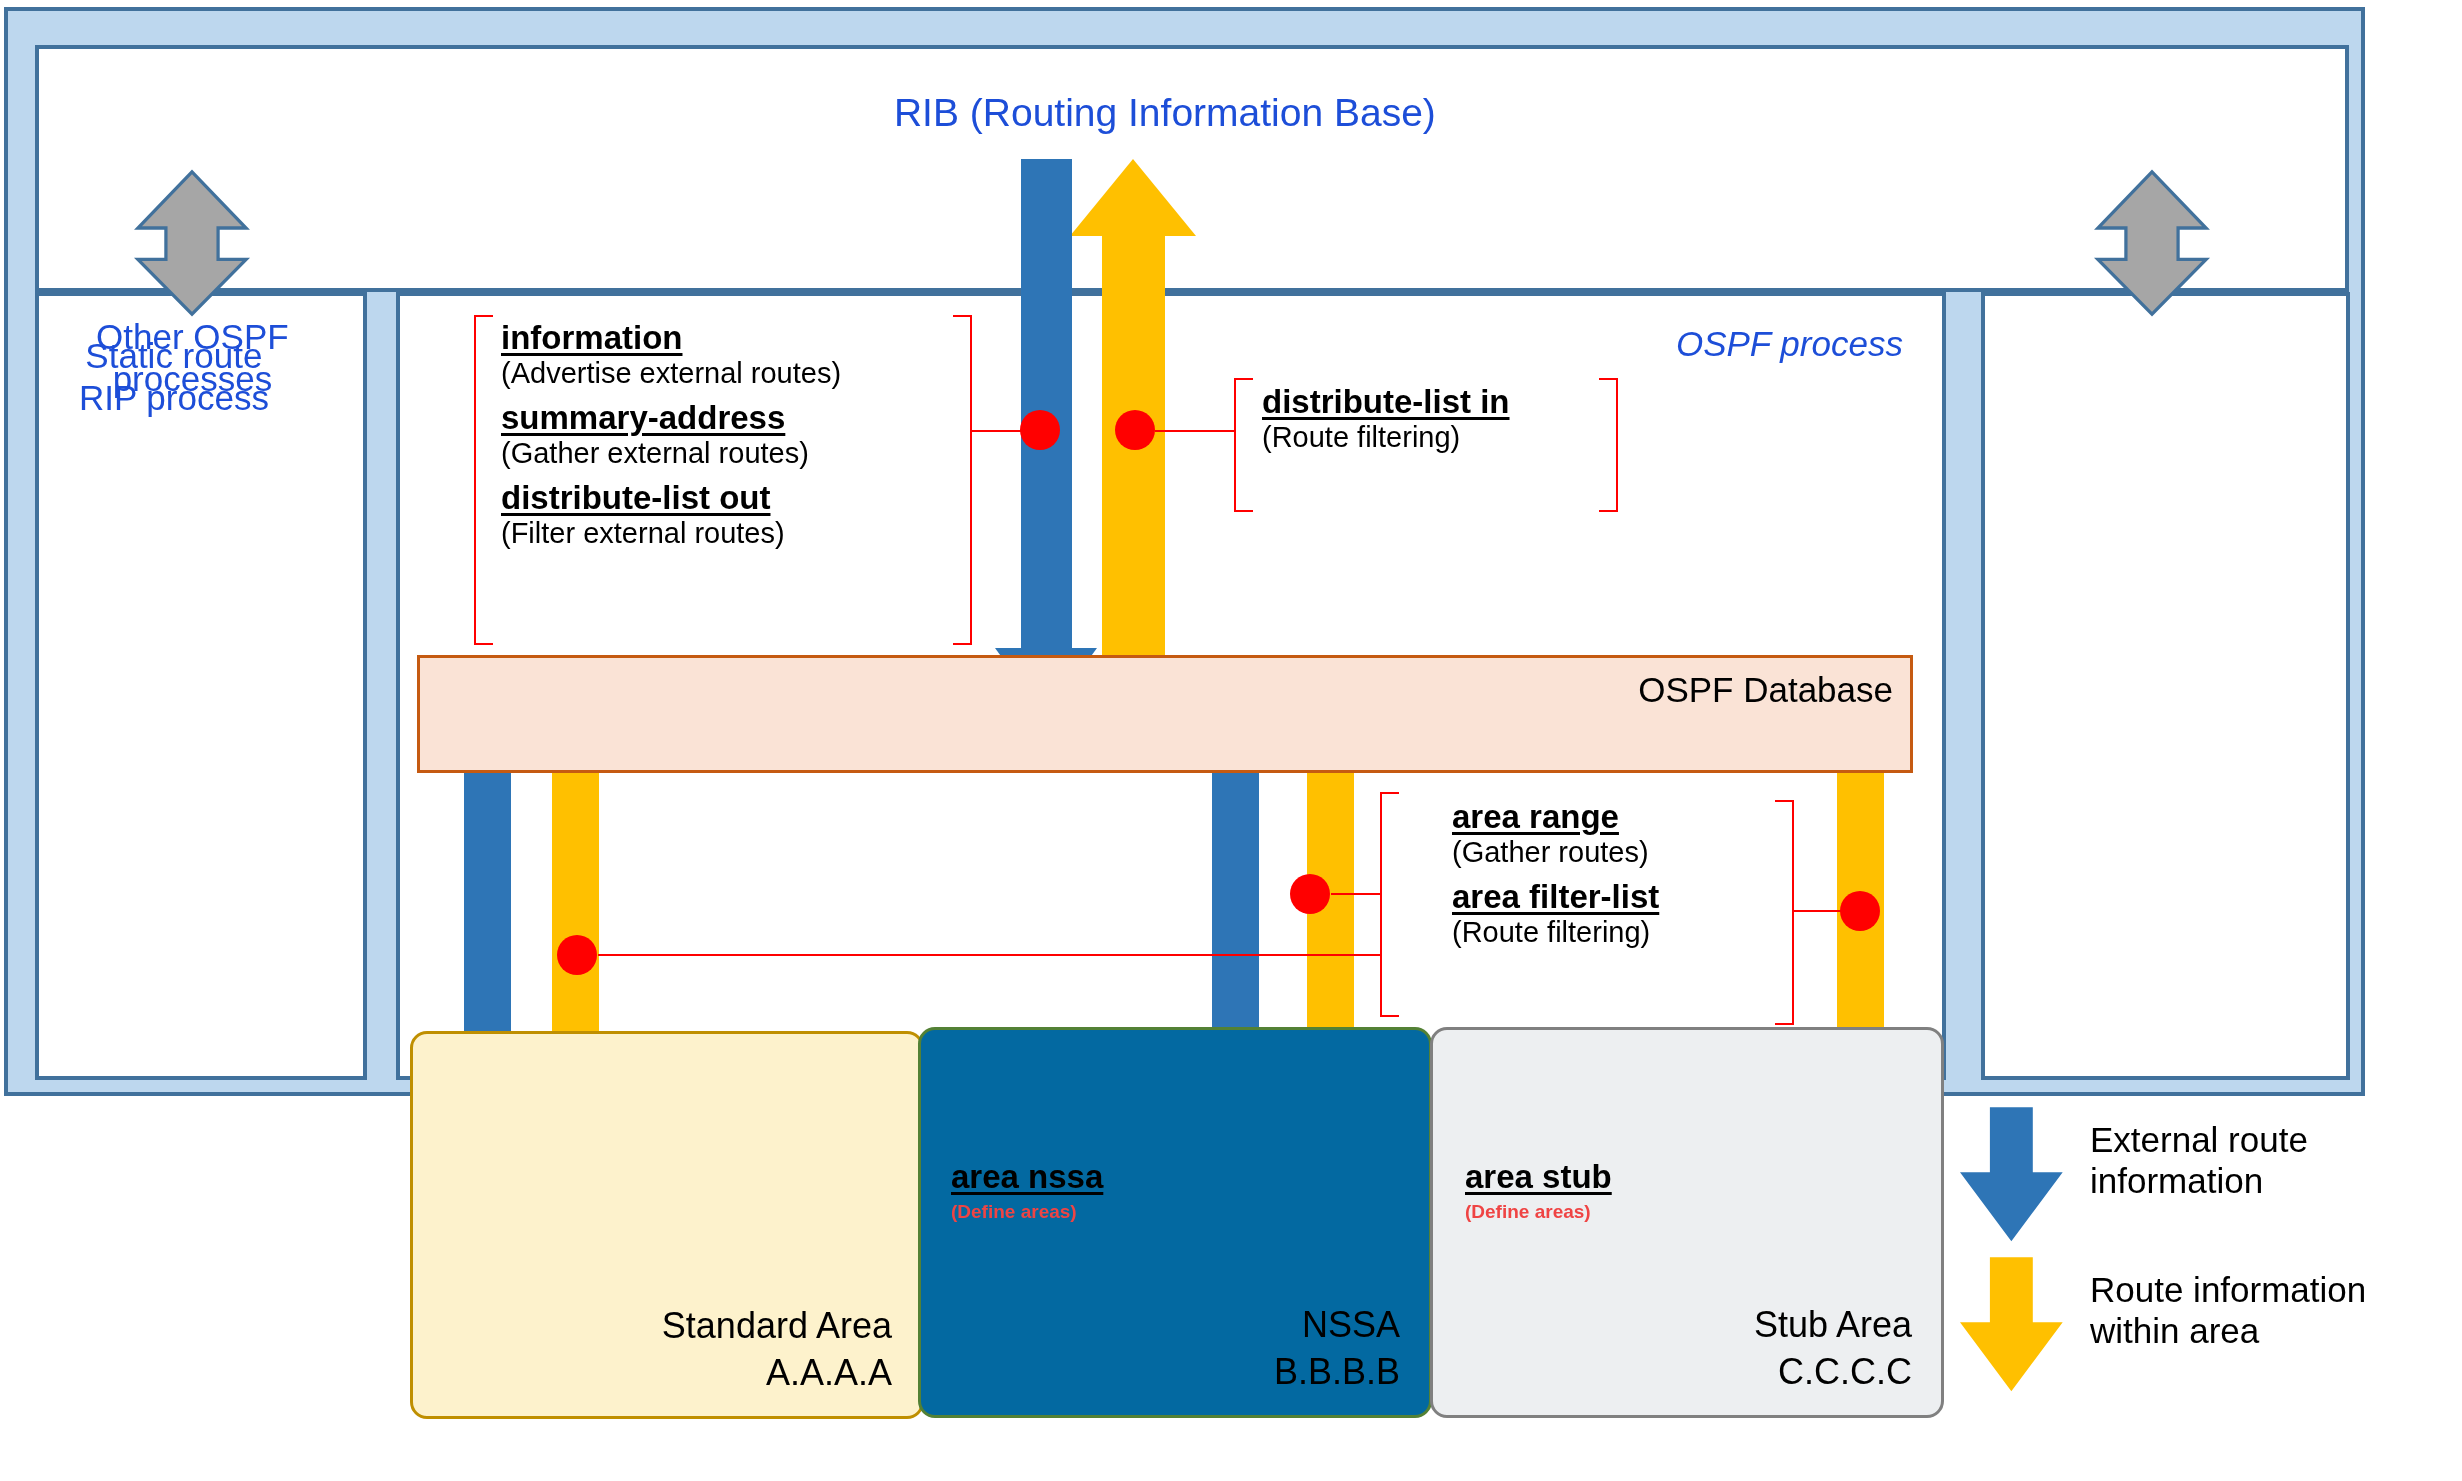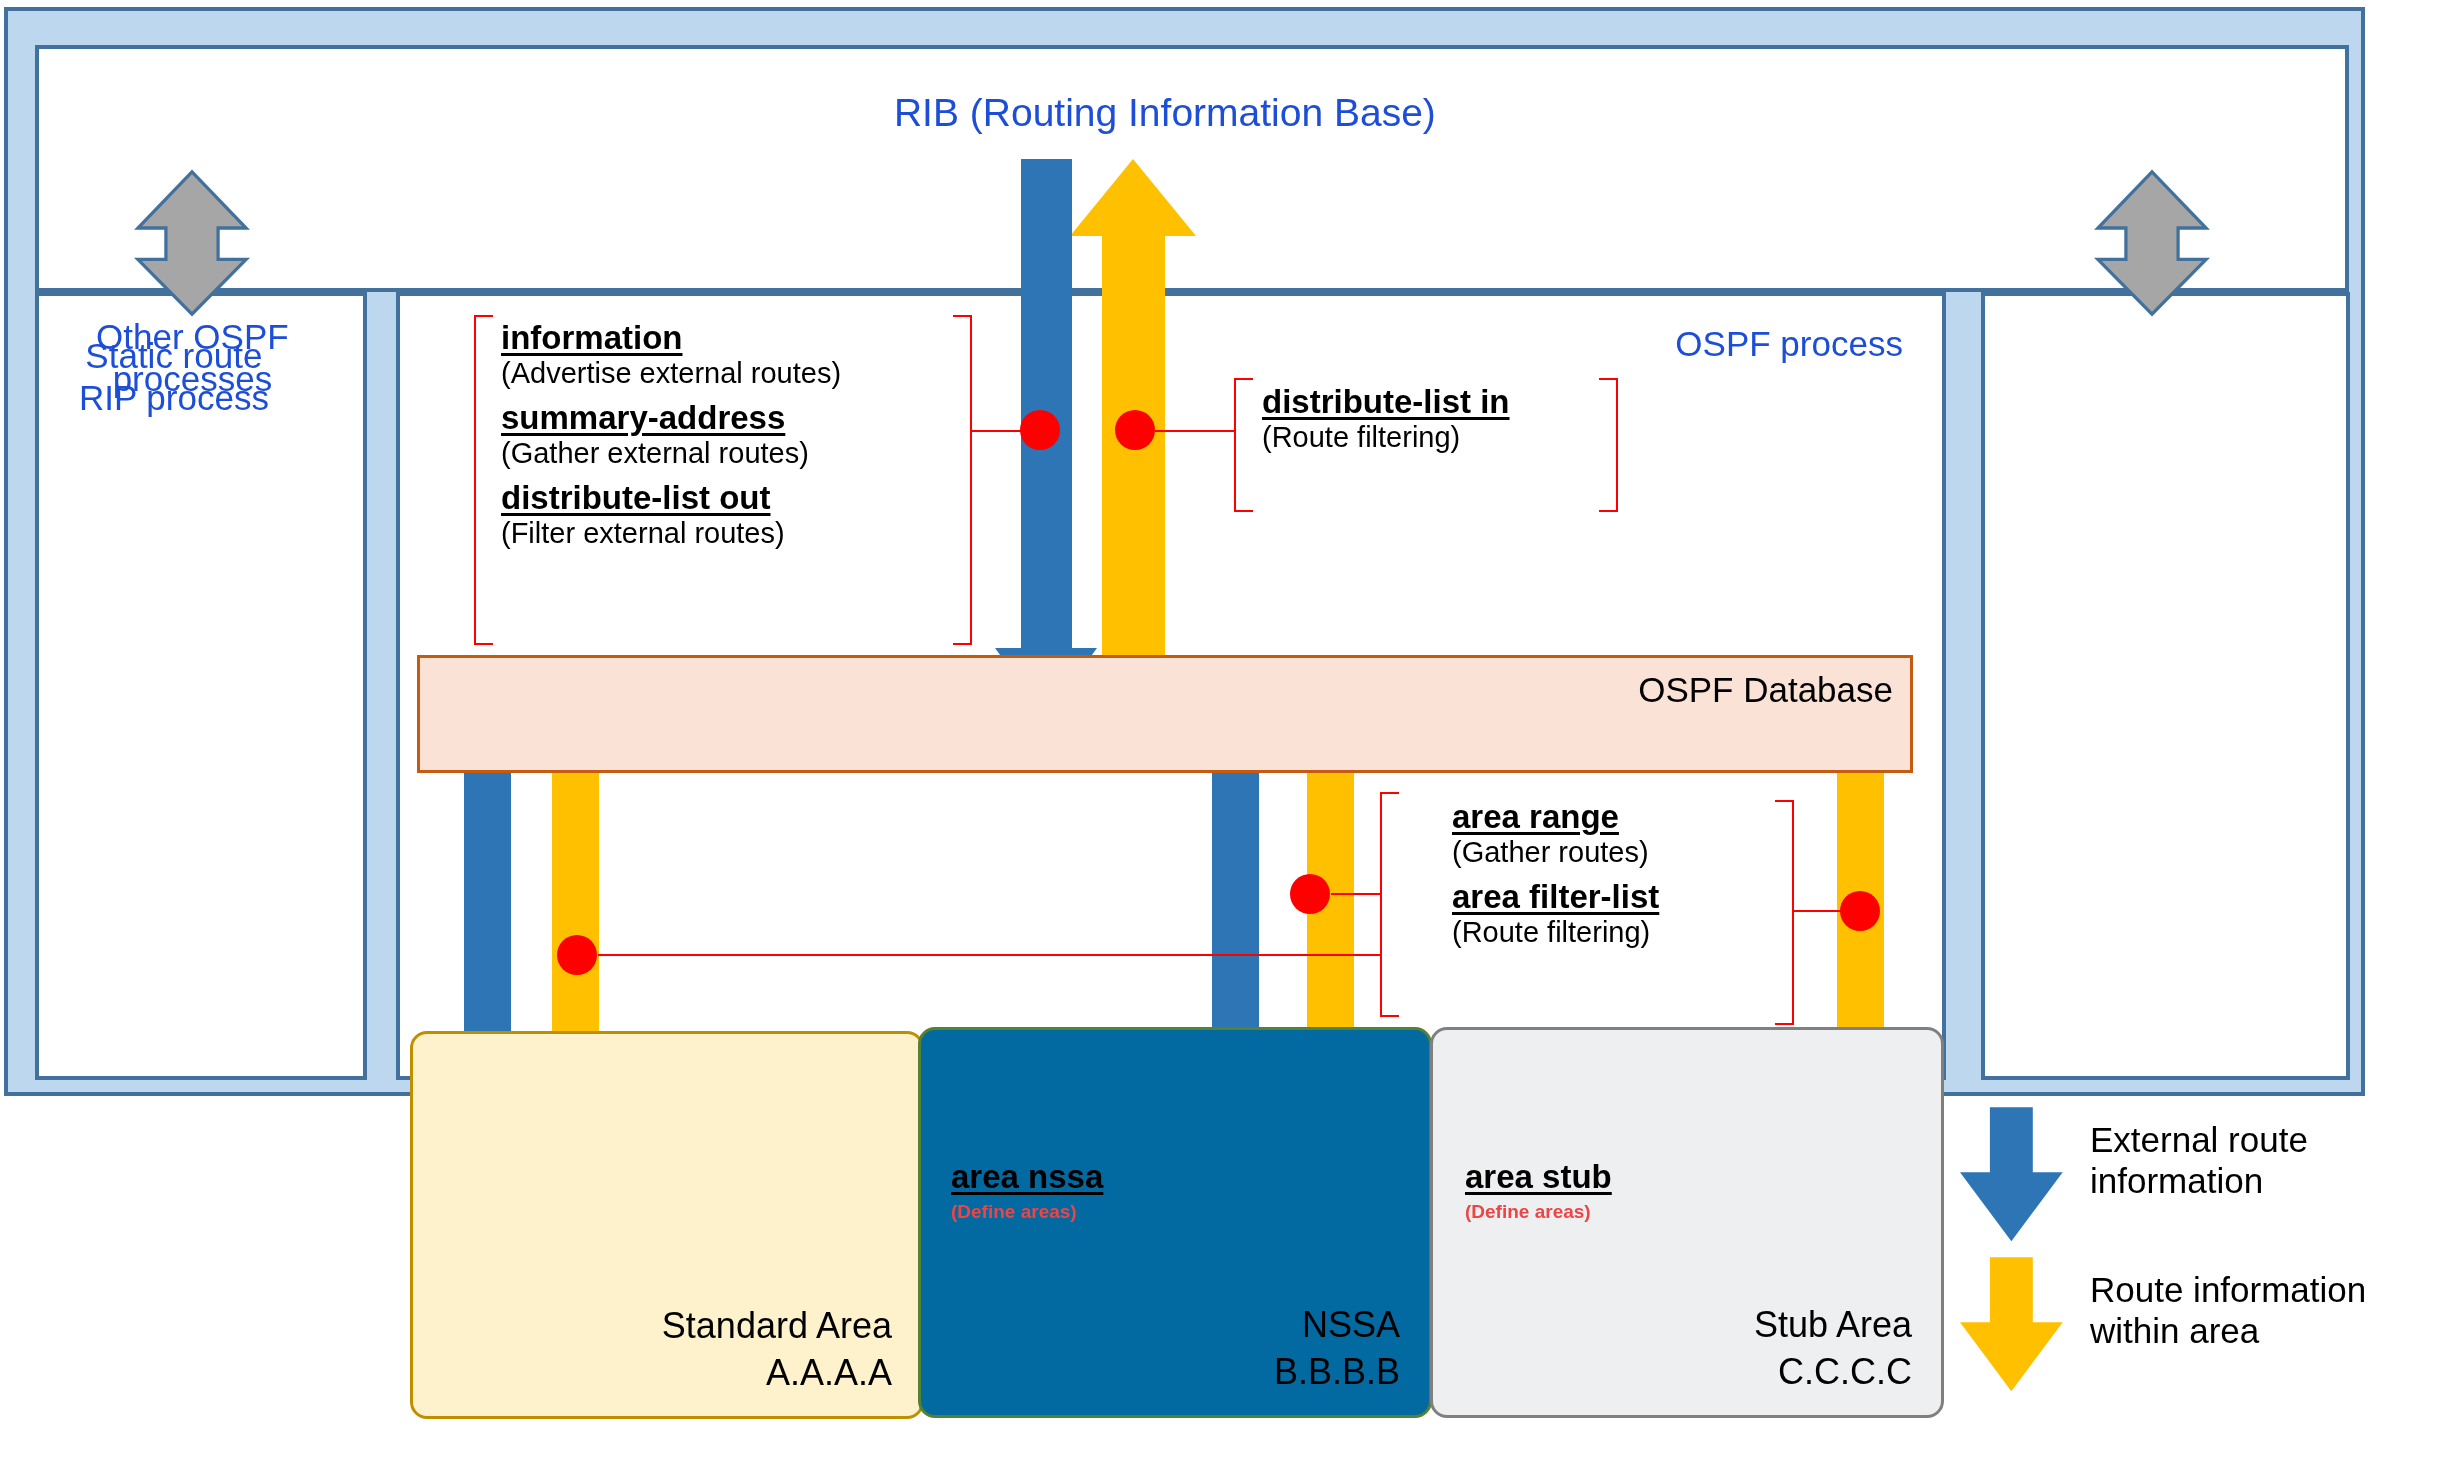--- a/index.html
+++ b/index.html
@@ -13,21 +13,21 @@
 
   #rib-box{left:27px;top:34px;width:2314px;height:247px;}
   #left-proc-box{left:27px;top:281px;width:332px;height:788px;}
   #ospf-proc-box{left:388px;top:281px;width:1550px;height:788px;}
   #right-proc-box{left:1973px;top:281px;width:369px;height:788px;}
 
   .box-title{position:absolute;color:#1d4ed8;font-weight:400;text-align:center;line-height:1.22;}
   #rib-title{left:0;top:78px;width:2314px;font-size:39px;}
   #left-proc-title{left:0;top:305px;width:332px;font-size:35px;margin-top:19px;}
   #right-proc-title{left:0;top:305px;width:369px;font-size:35px;}
-  #ospf-proc-title{right:39px;top:27px;font-size:35px;}
+  #ospf-proc-title{right:39px;top:27px;font-size:35px;font-style:italic;}
 
   
   #ospf-db{position:absolute;left:417px;top:655px;width:1496px;height:118px;
       background:#FAE3D6;border:3.3px solid #C55A11;box-sizing:border-box;}
   #ospf-db-title{position:absolute;right:17px;top:11.7px;font-size:35px;color:#000;}
 
   
   .area-box{position:absolute;border-radius:17px;box-sizing:border-box;}
   #area-standard{left:410px;top:1031px;width:514px;height:388px;
       background:#FDF2CC;border:3.3px solid #BF8F00;}

